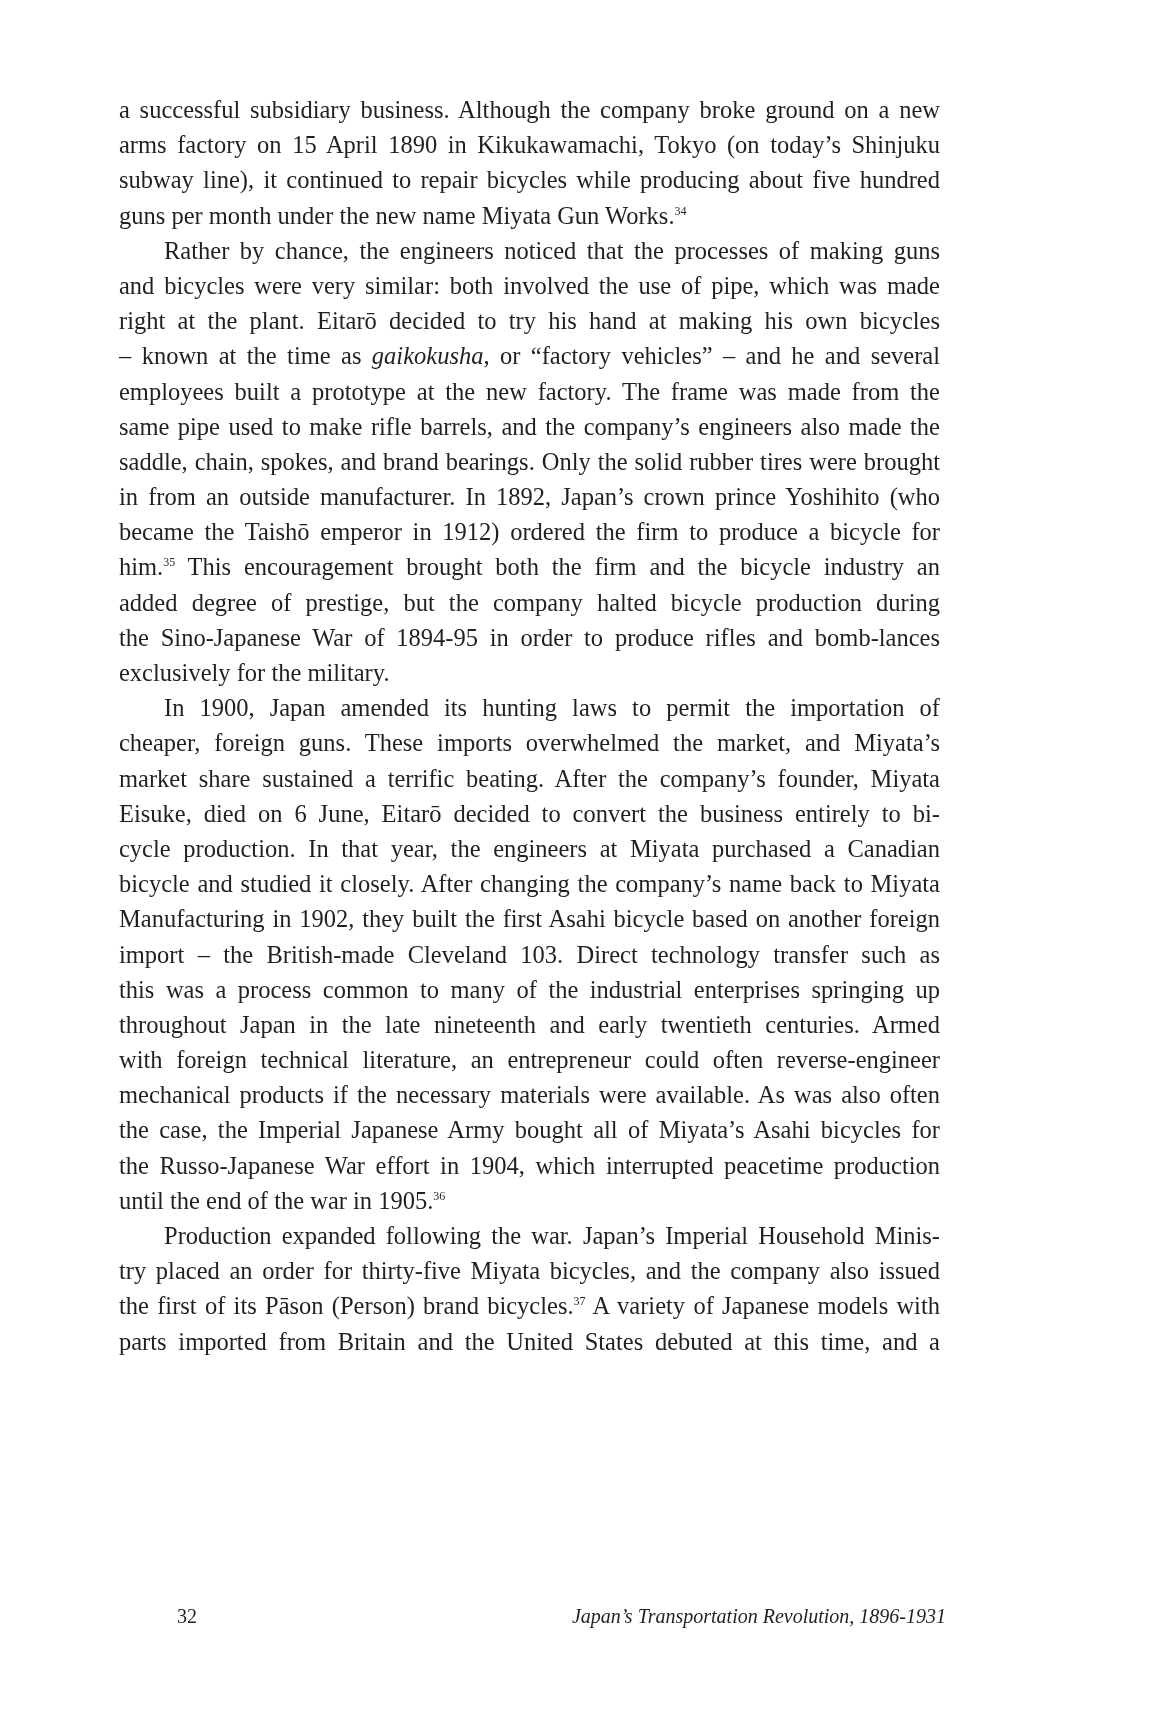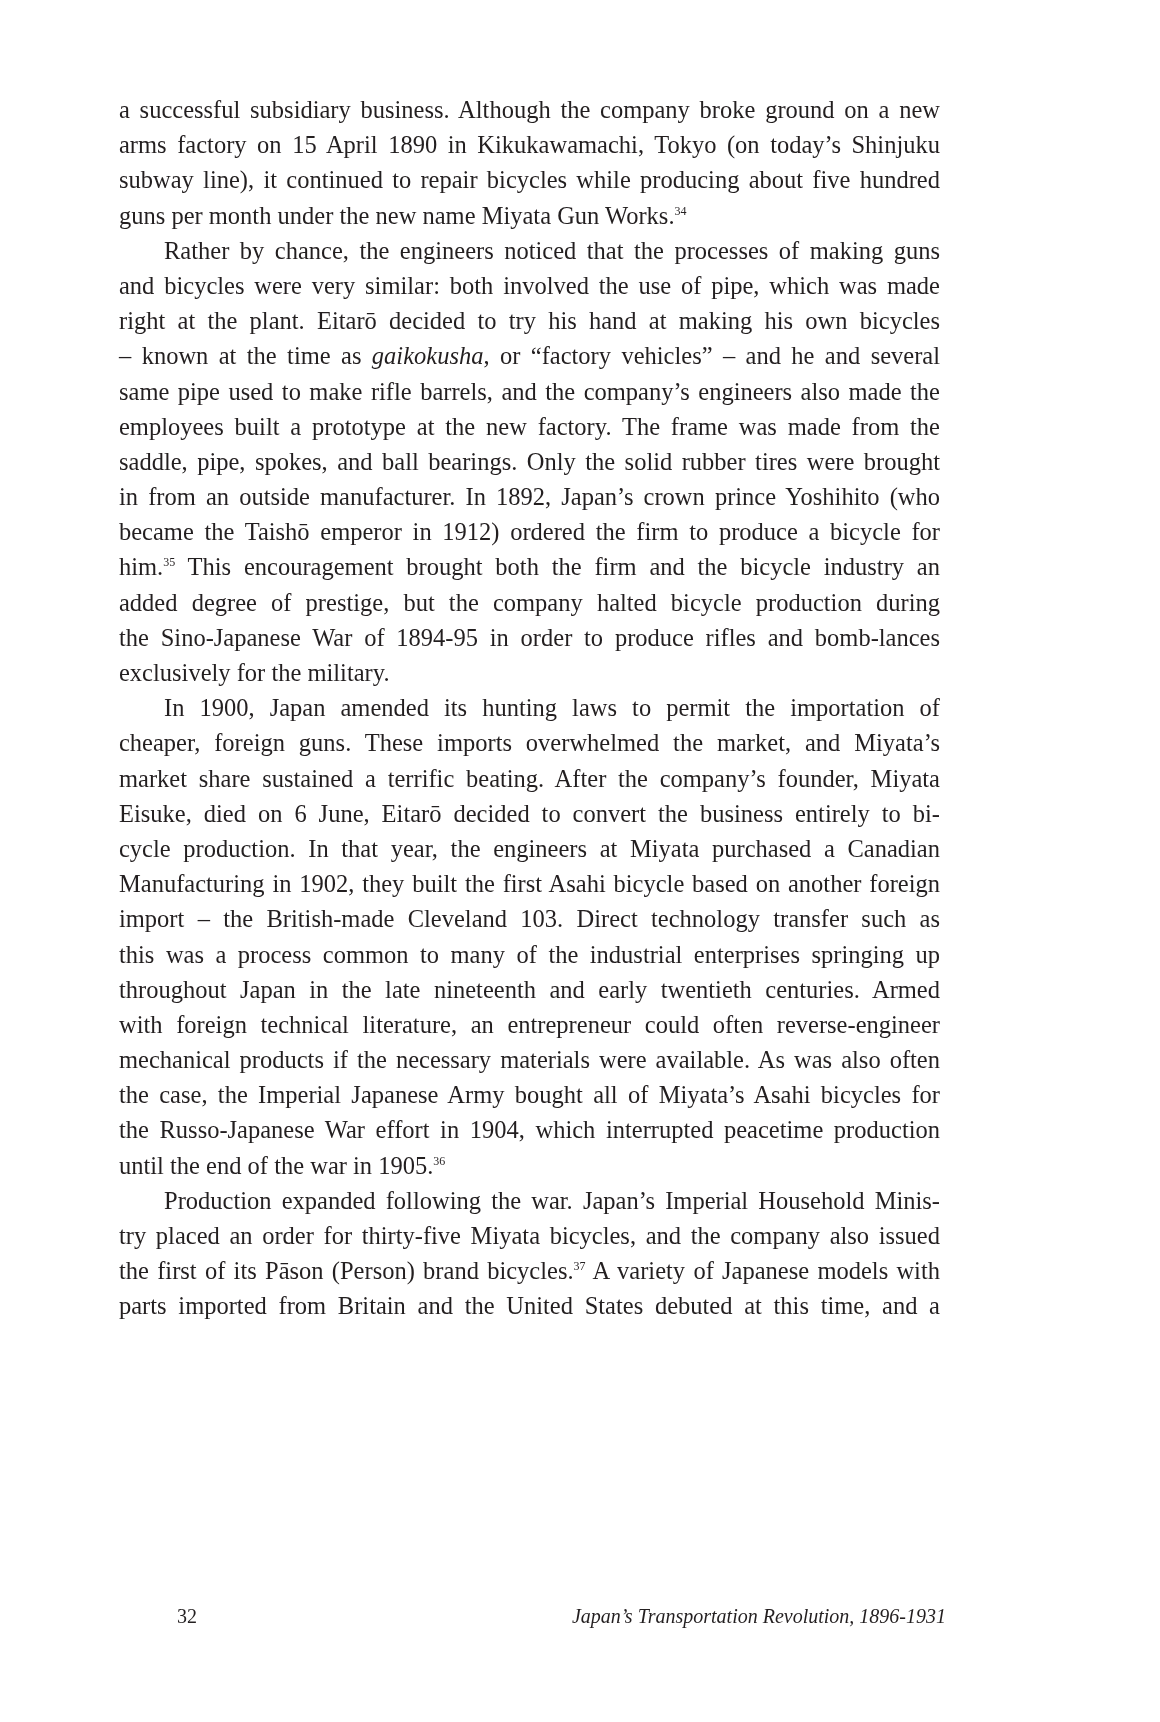--- a/index.html
+++ b/index.html
@@ -31,37 +31,38 @@
       <span class="line">arms factory on 15 April 1890 in Kikukawamachi, Tokyo (on today’s Shinjuku</span>
       <span class="line">subway line), it continued to repair bicycles while producing about five hundred</span>
       <span class="line last"><span>guns per month under the new name Miyata Gun Works.</span><sup class="fn">34</sup></span>
     </div>
 
     <div>
       <span class="line indent">Rather by chance, the engineers noticed that the processes of making guns</span>
       <span class="line">and bicycles were very similar: both involved the use of pipe, which was made</span>
       <span class="line">right at the plant. Eitarō decided to try his hand at making his own bicycles</span>
       <span class="line"><span>– known at the time as </span><em>gaikokusha</em><span>, or “factory vehicles” – and he and several</span></span>
+      <span class="line">employees built a prototype at the new factory. The frame was made from the</span>
       <span class="line">same pipe used to make rifle barrels, and the company’s engineers also made the</span>
-      <span class="line">employees built a prototype at the new factory. The frame was made from the</span>
-      <span class="line">saddle, pipe, spokes, and ball bearings. Only the solid rubber tires were brought</span>
+      <span class="line">saddle, chain, spokes, and brand bearings. Only the solid rubber tires were brought</span>
       <span class="line">in from an outside manufacturer. In 1892, Japan’s crown prince Yoshihito (who</span>
       <span class="line">became the Taishō emperor in 1912) ordered the firm to produce a bicycle for</span>
       <span class="line"><span>him.</span><sup class="fn">35</sup><span> This encouragement brought both the firm and the bicycle industry an</span></span>
       <span class="line">added degree of prestige, but the company halted bicycle production during</span>
       <span class="line">the Sino-Japanese War of 1894-95 in order to produce rifles and bomb-lances</span>
       <span class="line last">exclusively for the military.</span>
     </div>
 
     <div>
       <span class="line indent">In 1900, Japan amended its hunting laws to permit the importation of</span>
       <span class="line">cheaper, foreign guns. These imports overwhelmed the market, and Miyata’s</span>
       <span class="line">market share sustained a terrific beating. After the company’s founder, Miyata</span>
       <span class="line">Eisuke, died on 6 June, Eitarō decided to convert the business entirely to bi-</span>
       <span class="line">cycle production. In that year, the engineers at Miyata purchased a Canadian</span>
+      <span class="line">bicycle and studied it closely. After changing the company’s name back to Miyata</span>
       <span class="line">Manufacturing in 1902, they built the first Asahi bicycle based on another foreign</span>
       <span class="line">import – the British-made Cleveland 103. Direct technology transfer such as</span>
       <span class="line">this was a process common to many of the industrial enterprises springing up</span>
       <span class="line">throughout Japan in the late nineteenth and early twentieth centuries. Armed</span>
       <span class="line">with foreign technical literature, an entrepreneur could often reverse-engineer</span>
       <span class="line">mechanical products if the necessary materials were available. As was also often</span>
       <span class="line">the case, the Imperial Japanese Army bought all of Miyata’s Asahi bicycles for</span>
       <span class="line">the Russo-Japanese War effort in 1904, which interrupted peacetime production</span>
       <span class="line last"><span>until the end of the war in 1905.</span><sup class="fn">36</sup></span>
     </div>

